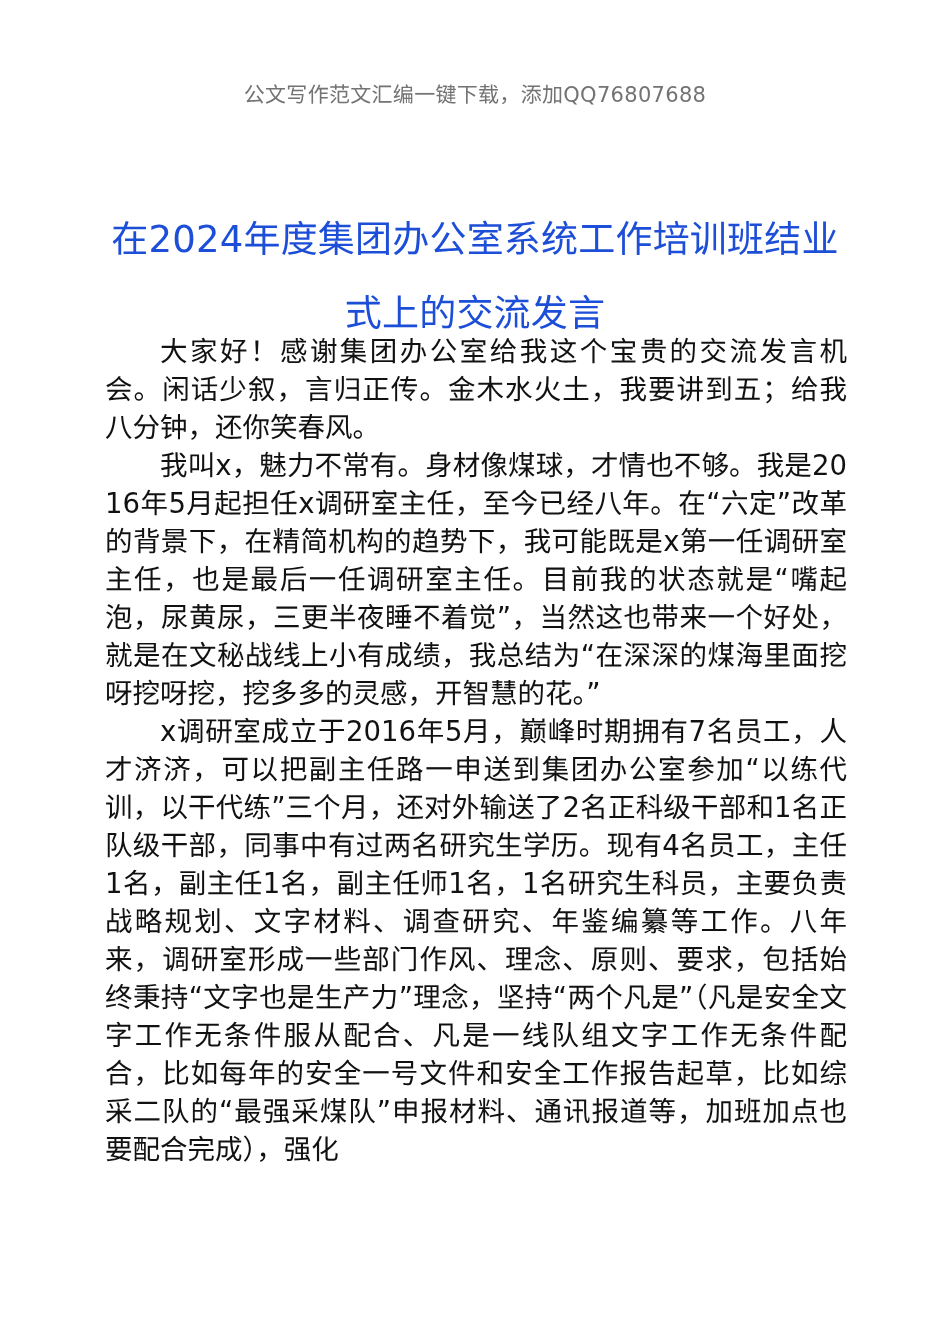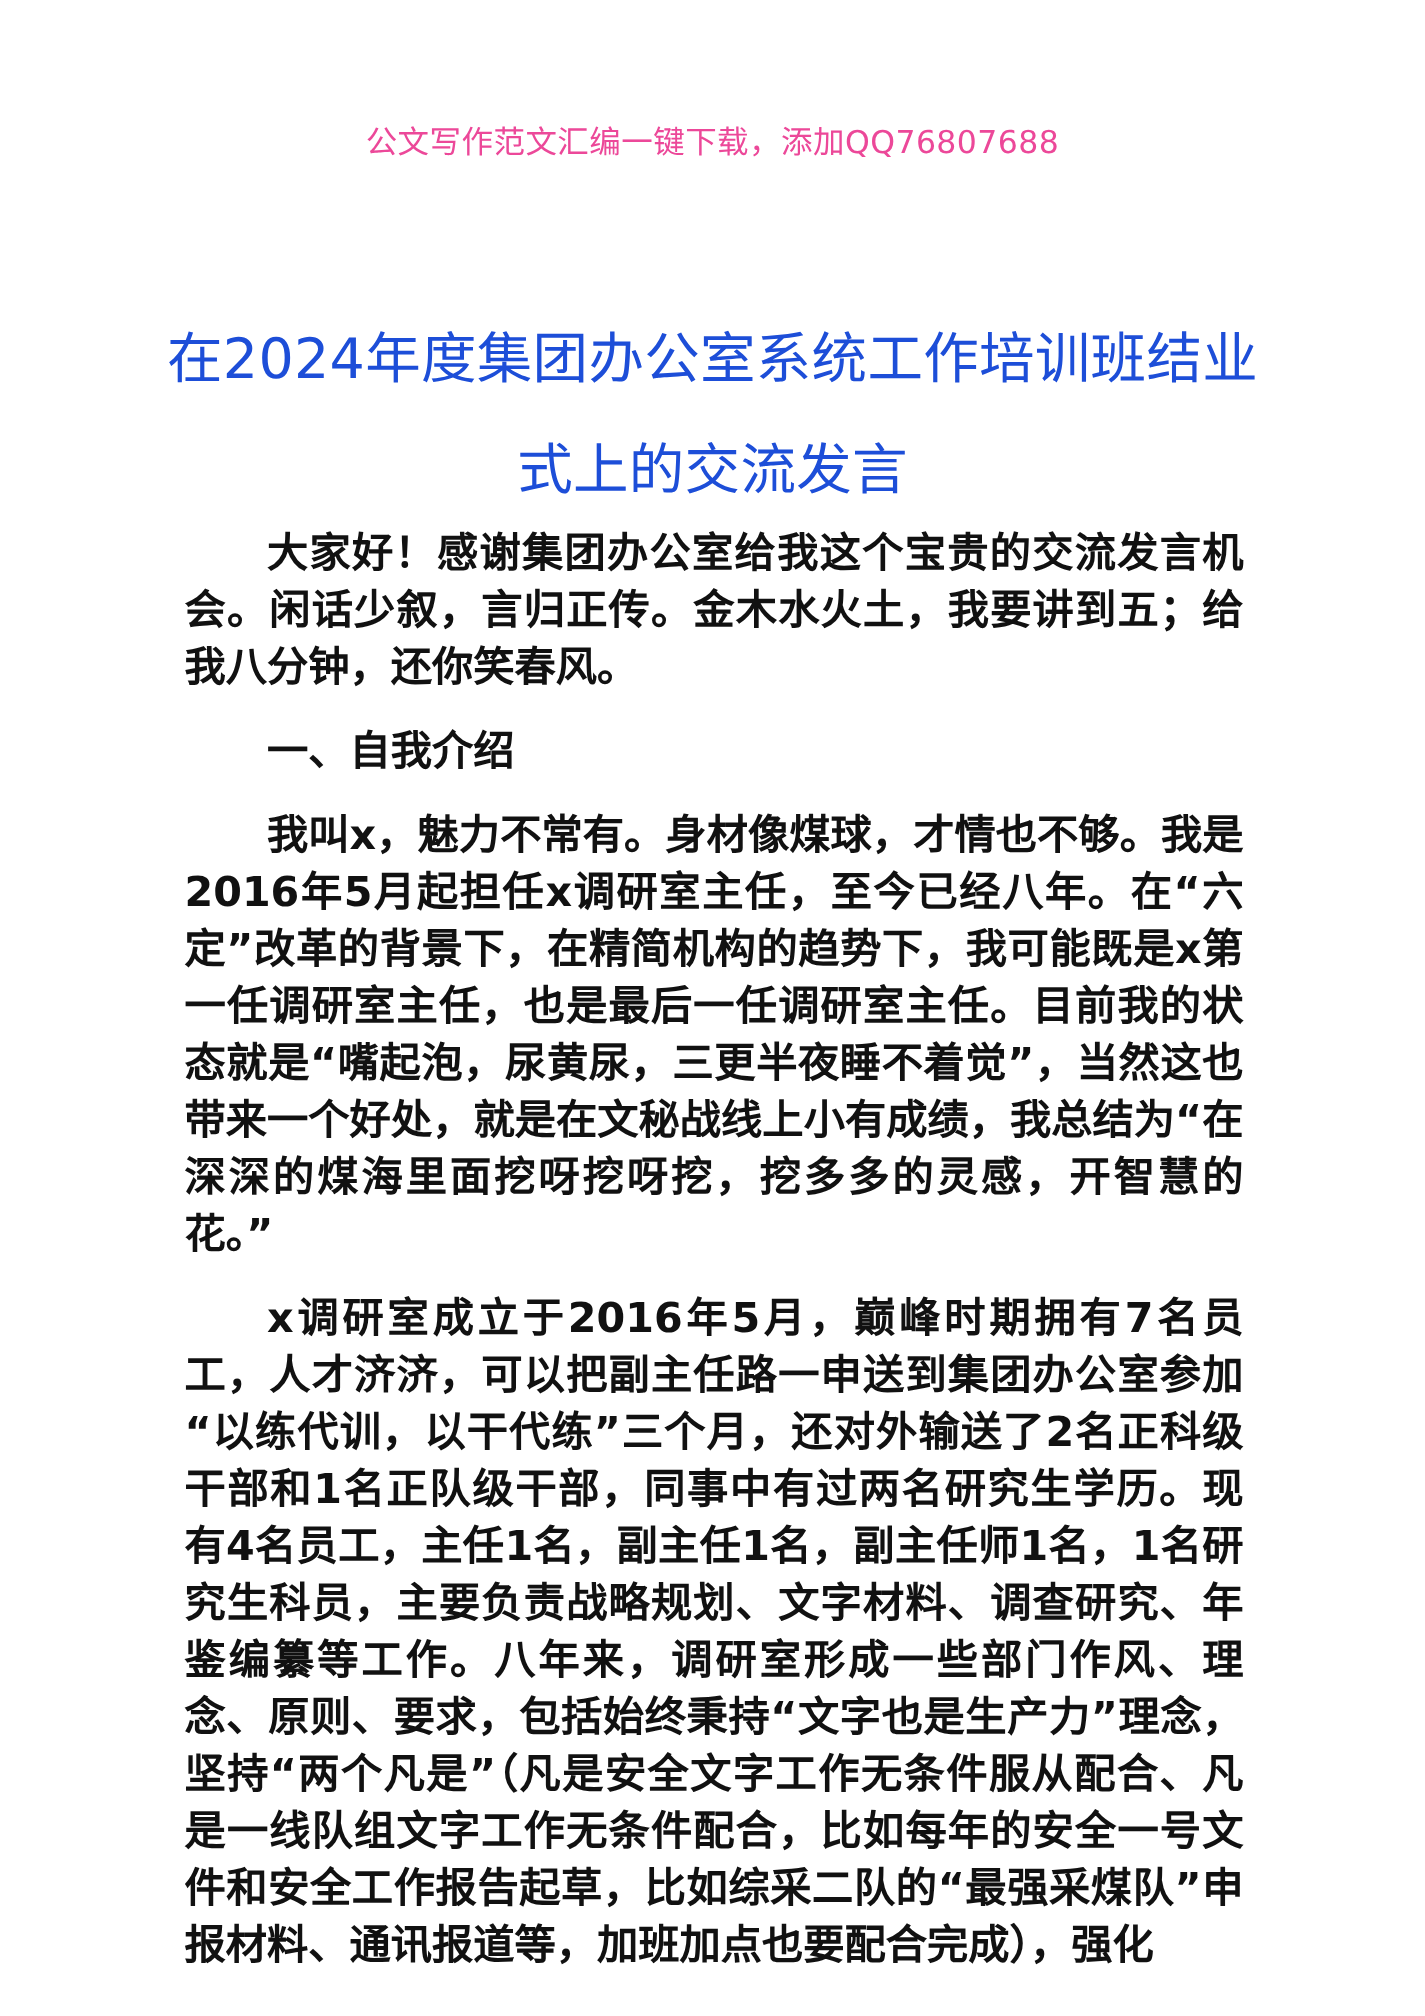--- a/index.html
+++ b/index.html
@@ -56,40 +56,38 @@
     width: 742px;
     font-size: 27.5px;
     line-height: 38px;
     color: #111111;
     text-align: justify;
     text-justify: inter-character;
     letter-spacing: 0px;
     font-family: "DejaVu Sans", "Liberation Sans", sans-serif;
   }
   .doc-body p {
-    margin: 18px;
+    margin: 0;
     text-indent: 2em;
     text-align: justify;
     text-justify: inter-character;
     word-break: break-all;
-    font-weight: bold;
   }
   .doc-body p.heading {
     text-indent: 2em;
   }
 </style>
 </head>
 <body>
 
 <div class="page">
 
-  <div class="promo-banner" style="color: #ec4899;">公文写作范文汇编一键下载，添加QQ76807688</div>
+  <div class="promo-banner" style="color: #737373;">公文写作范文汇编一键下载，添加QQ76807688</div>
 
   <h1 class="doc-title">在2024年度集团办公室系统工作培训班结业式上的交流发言</h1>
 
   <div class="doc-body">
     <p>大家好！感谢集团办公室给我这个宝贵的交流发言机会。闲话少叙，言归正传。金木水火土，我要讲到五；给我八分钟，还你笑春风。</p>
-    <p class="heading">一、自我介绍</p>
     <p>我叫x，魅力不常有。身材像煤球，才情也不够。我是2016年5月起担任x调研室主任，至今已经八年。在“六定”改革的背景下，在精简机构的趋势下，我可能既是x第一任调研室主任，也是最后一任调研室主任。目前我的状态就是“嘴起泡，尿黄尿，三更半夜睡不着觉”，当然这也带来一个好处，就是在文秘战线上小有成绩，我总结为“在深深的煤海里面挖呀挖呀挖，挖多多的灵感，开智慧的花。”</p>
     <p>x调研室成立于2016年5月，巅峰时期拥有7名员工，人才济济，可以把副主任路一申送到集团办公室参加“以练代训，以干代练”三个月，还对外输送了2名正科级干部和1名正队级干部，同事中有过两名研究生学历。现有4名员工，主任1名，副主任1名，副主任师1名，1名研究生科员，主要负责战略规划、文字材料、调查研究、年鉴编纂等工作。八年来，调研室形成一些部门作风、理念、原则、要求，包括始终秉持“文字也是生产力”理念，坚持“两个凡是”（凡是安全文字工作无条件服从配合、凡是一线队组文字工作无条件配合，比如每年的安全一号文件和安全工作报告起草，比如综采二队的“最强采煤队”申报材料、通讯报道等，加班加点也要配合完成），强化</p>
   </div>
 
 </div>
 
 </body></html>

